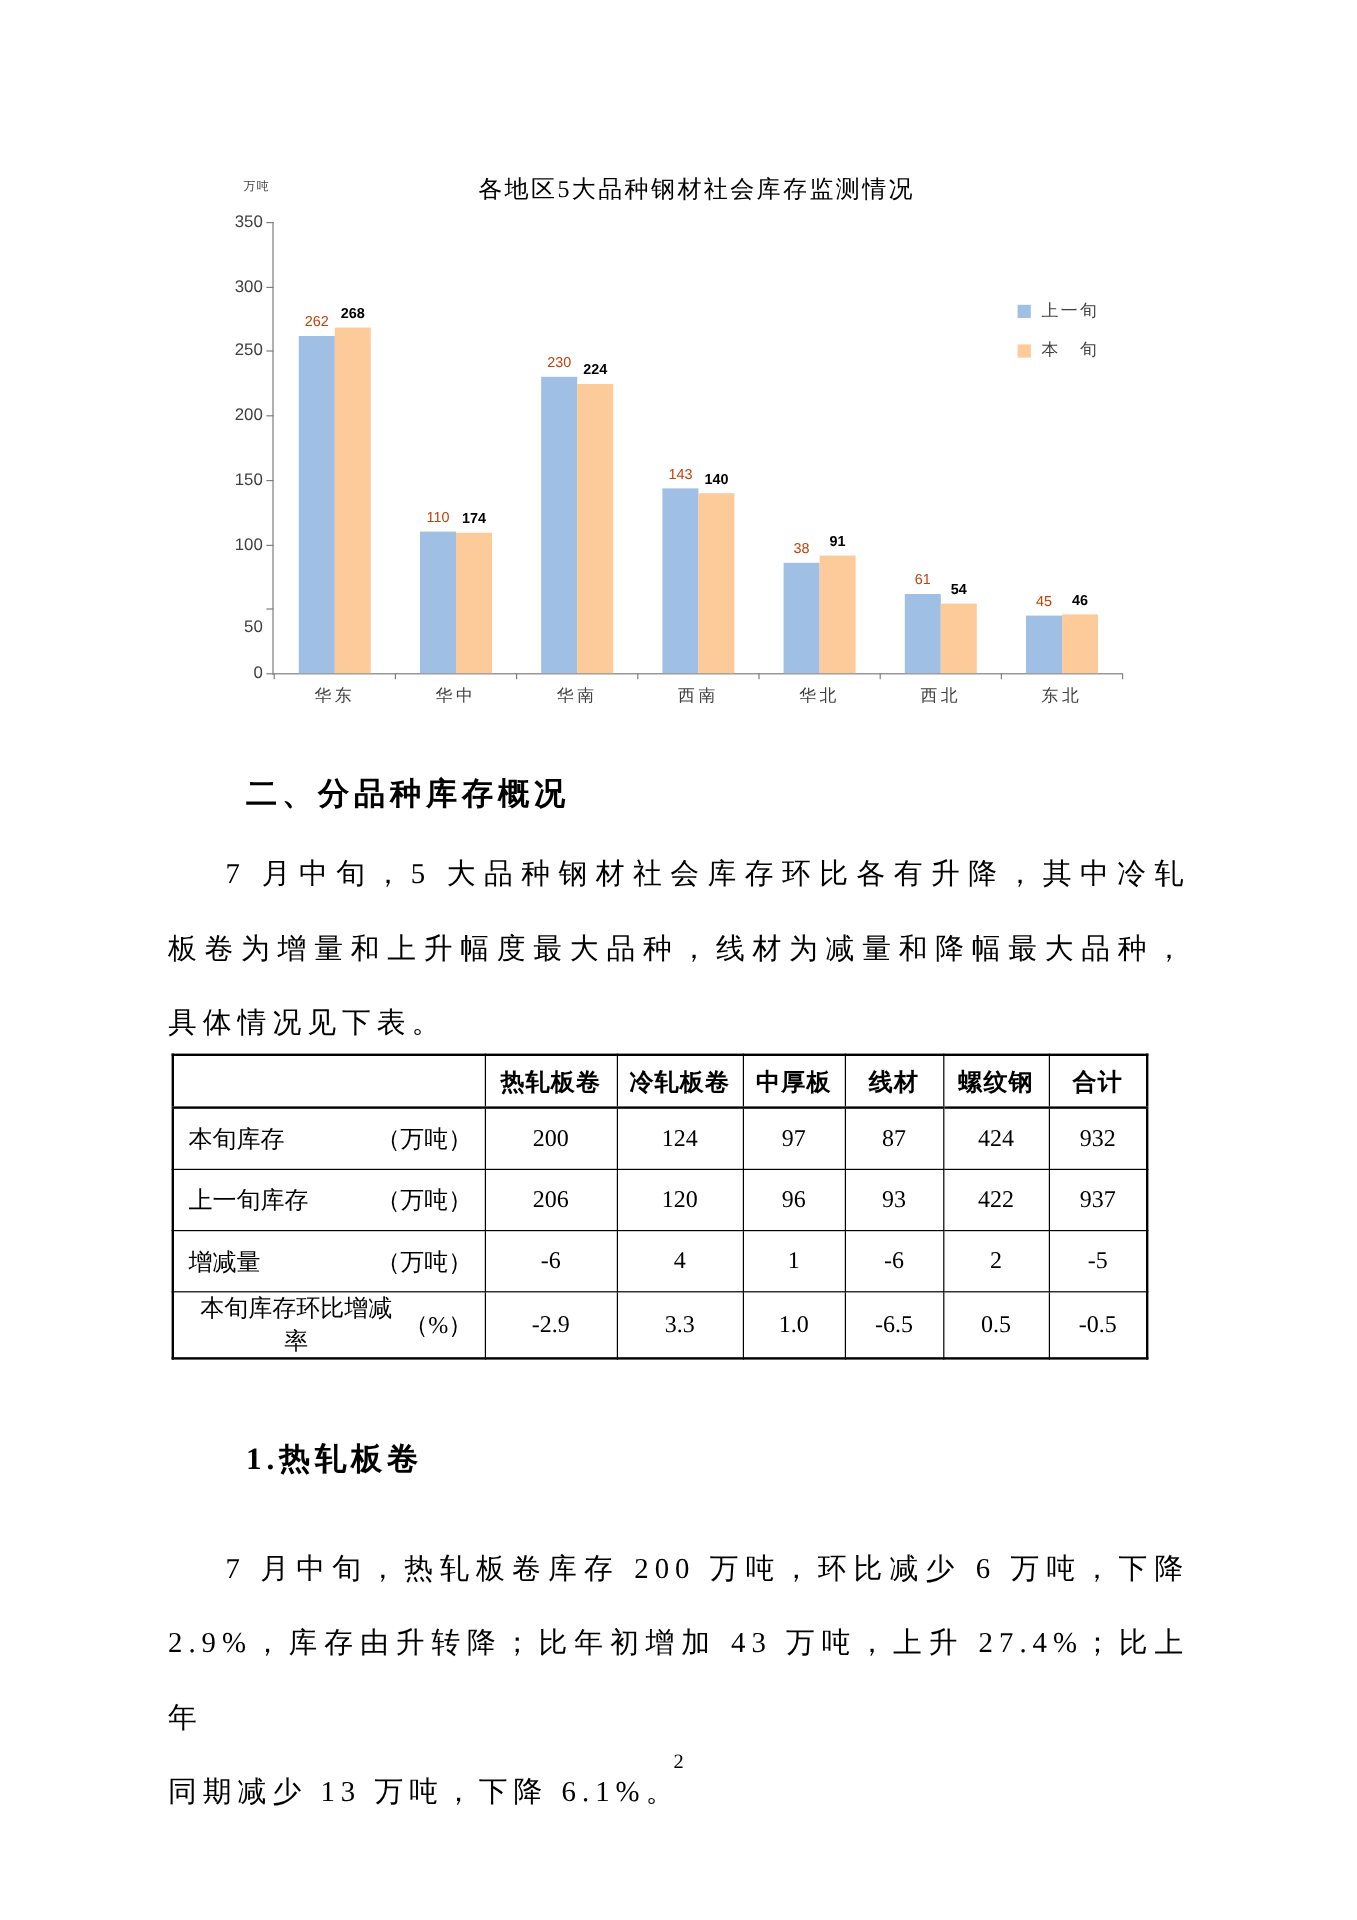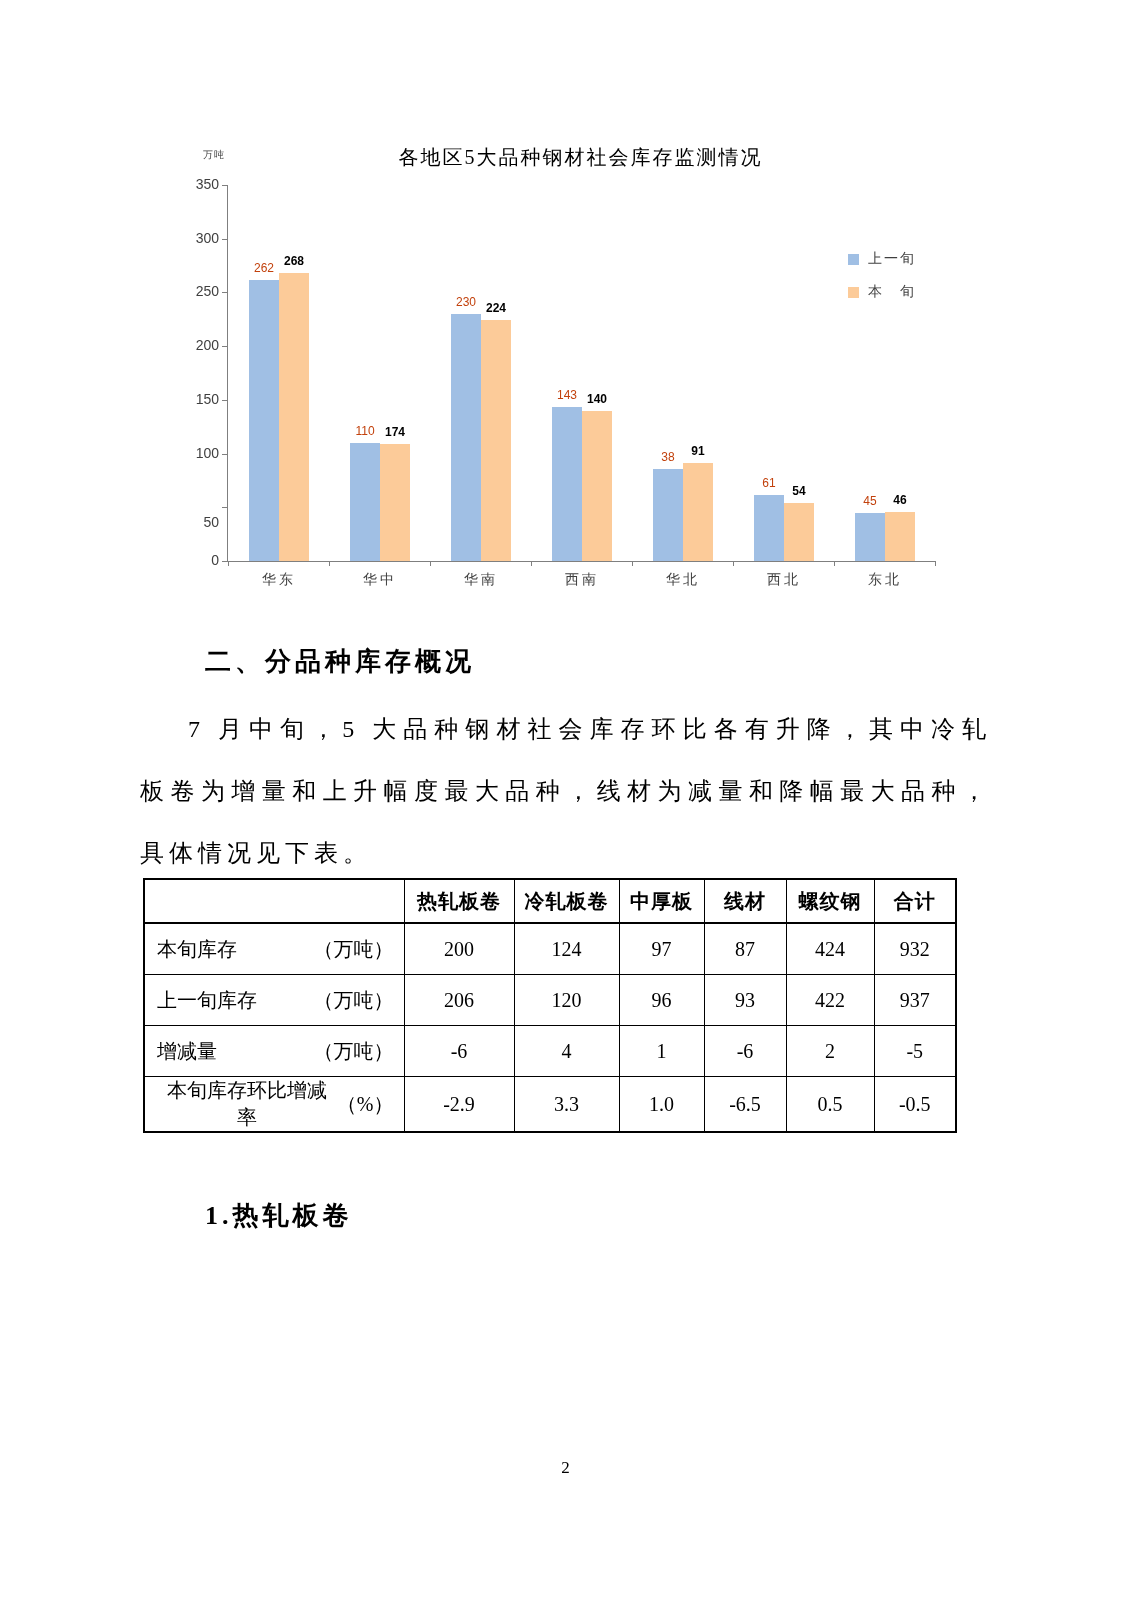--- a/index.html
+++ b/index.html
@@ -229,15 +229,20 @@
           <td>3.3</td>
           <td>1.0</td>
           <td>-6.5</td>
           <td>0.5</td>
           <td>-0.5</td>
         </tr>
       </tbody>
     </table>
 
   <div class="h3">1.热轧板卷</div>
+  <div class="para" id="para2" style="top:1277px">
+      <div class="line first">7 月中旬，热轧板卷库存 200 万吨，环比减少 6 万吨，下降</div>
+      <div class="line">2.9%，库存由升转降；比年初增加 43 万吨，上升 27.4%；比上年</div>
+      <div class="line last">同期减少 13 万吨，下降 6.1%。</div>
+    </div>
 
   <div class="pagenum">2</div>
 </div>
 
 </body></html>

